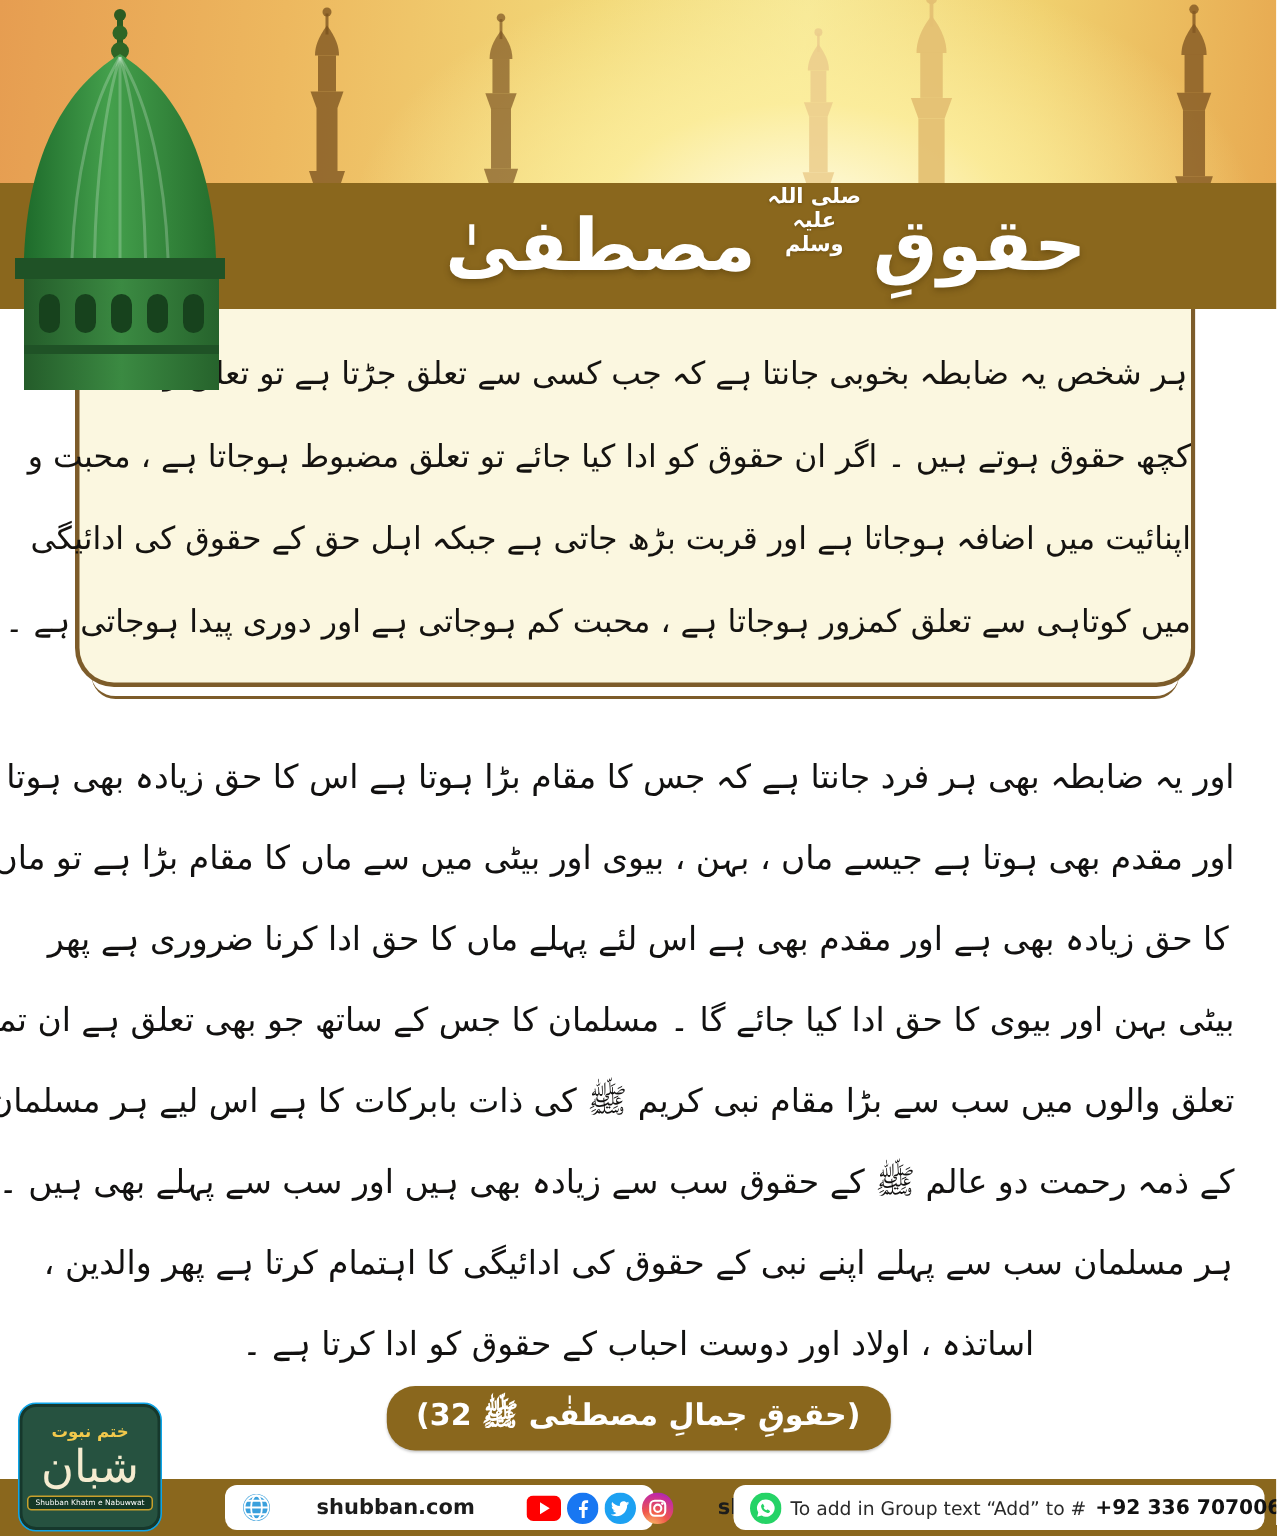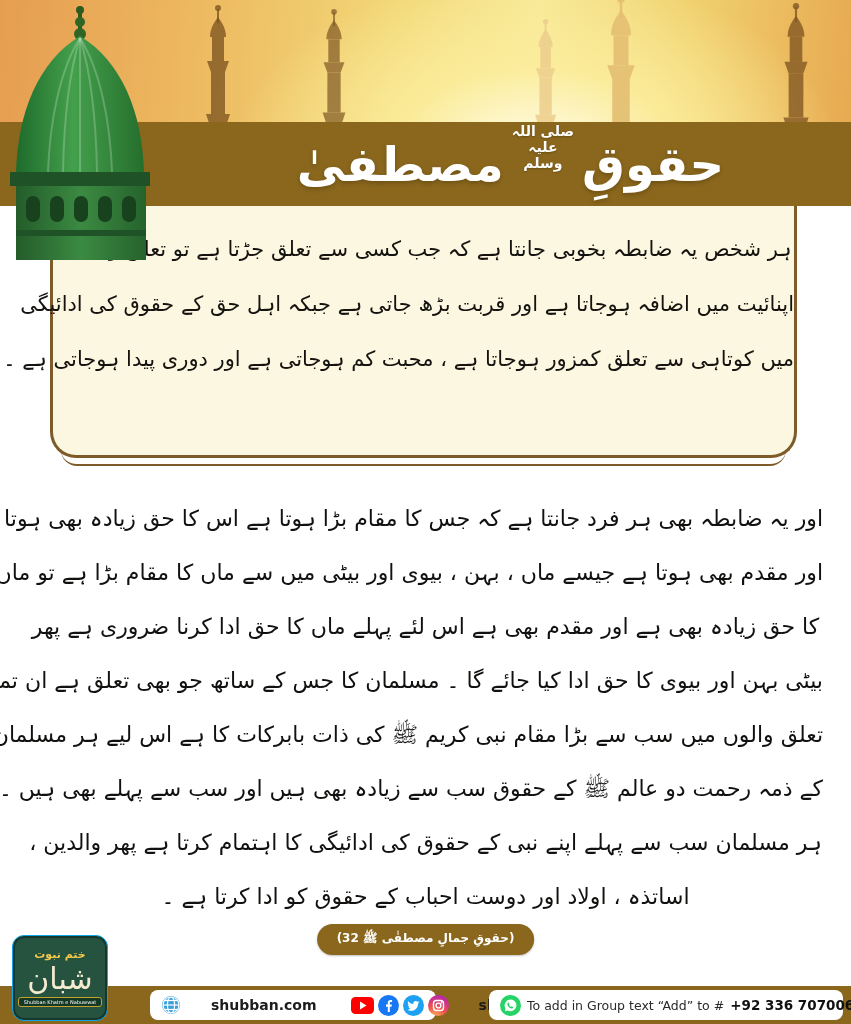--- a/index.html
+++ b/index.html
@@ -55,21 +55,21 @@
   .body-text{
     position:absolute;top:492px;left:28px;width:795px;
     direction:rtl;text-align:center;
     font-size:22px;line-height:54px;color:#121110;font-weight:500;z-index:1;
   }
   .body-line{white-space:nowrap;}
   
   .citation{
     position:absolute;top:924px;left:50%;transform:translateX(-50%);
     background:#8a671d;color:#ffffff;border-radius:19px;
-    padding:7px 20px;font-size:12px;font-weight:bold;direction:rtl;
+    padding:7px 20px;font-size:20px;font-weight:bold;direction:rtl;
     white-space:nowrap;box-shadow:0 1px 2px rgba(0,0,0,.25);z-index:3;
   }
   
   .footer-bar{
     position:absolute;bottom:0;left:0;width:851px;height:38px;
     background:#8a671d;z-index:4;
   }
   .pill{
     position:absolute;top:4px;height:30px;background:#ffffff;border-radius:8px;
     display:flex;align-items:center;gap:7px;padding:0 11px;box-sizing:border-box;
@@ -169,20 +169,21 @@
         <rect x="98" y="196" width="14" height="26" rx="7"></rect>
         <rect x="122" y="196" width="14" height="26" rx="7"></rect>
       </g>
       <rect x="16" y="230" width="130" height="6" fill="#1f5226"></rect>
     </svg>
   </div>
 
   <div class="quote-box">
     <div class="quote-text">
       <div class="quote-line">ہر شخص یہ ضابطہ بخوبی جانتا ہے کہ جب کسی سے تعلق جڑتا ہے تو تعلق والے کے</div>
+      <div class="quote-line">کچھ حقوق ہوتے ہیں ۔ اگر ان حقوق کو ادا کیا جائے تو تعلق مضبوط ہوجاتا ہے ، محبت و</div>
       <div class="quote-line">اپنائیت میں اضافہ ہوجاتا ہے اور قربت بڑھ جاتی ہے جبکہ اہل حق کے حقوق کی ادائیگی</div>
       <div class="quote-line">میں کوتاہی سے تعلق کمزور ہوجاتا ہے ، محبت کم ہوجاتی ہے اور دوری پیدا ہوجاتی ہے ۔</div>
     </div>
   </div>
 
   <div class="body-text">
     <div class="body-line">اور یہ ضابطہ بھی ہر فرد جانتا ہے کہ جس کا مقام بڑا ہوتا ہے اس کا حق زیادہ بھی ہوتا ہے</div>
     <div class="body-line">اور مقدم بھی ہوتا ہے جیسے ماں ، بہن ، بیوی اور بیٹی میں سے ماں کا مقام بڑا ہے تو ماں</div>
     <div class="body-line">کا حق زیادہ بھی ہے اور مقدم بھی ہے اس لئے پہلے ماں کا حق ادا کرنا ضروری ہے پھر</div>
     <div class="body-line">بیٹی بہن اور بیوی کا حق ادا کیا جائے گا ۔ مسلمان کا جس کے ساتھ جو بھی تعلق ہے ان تمام</div>

